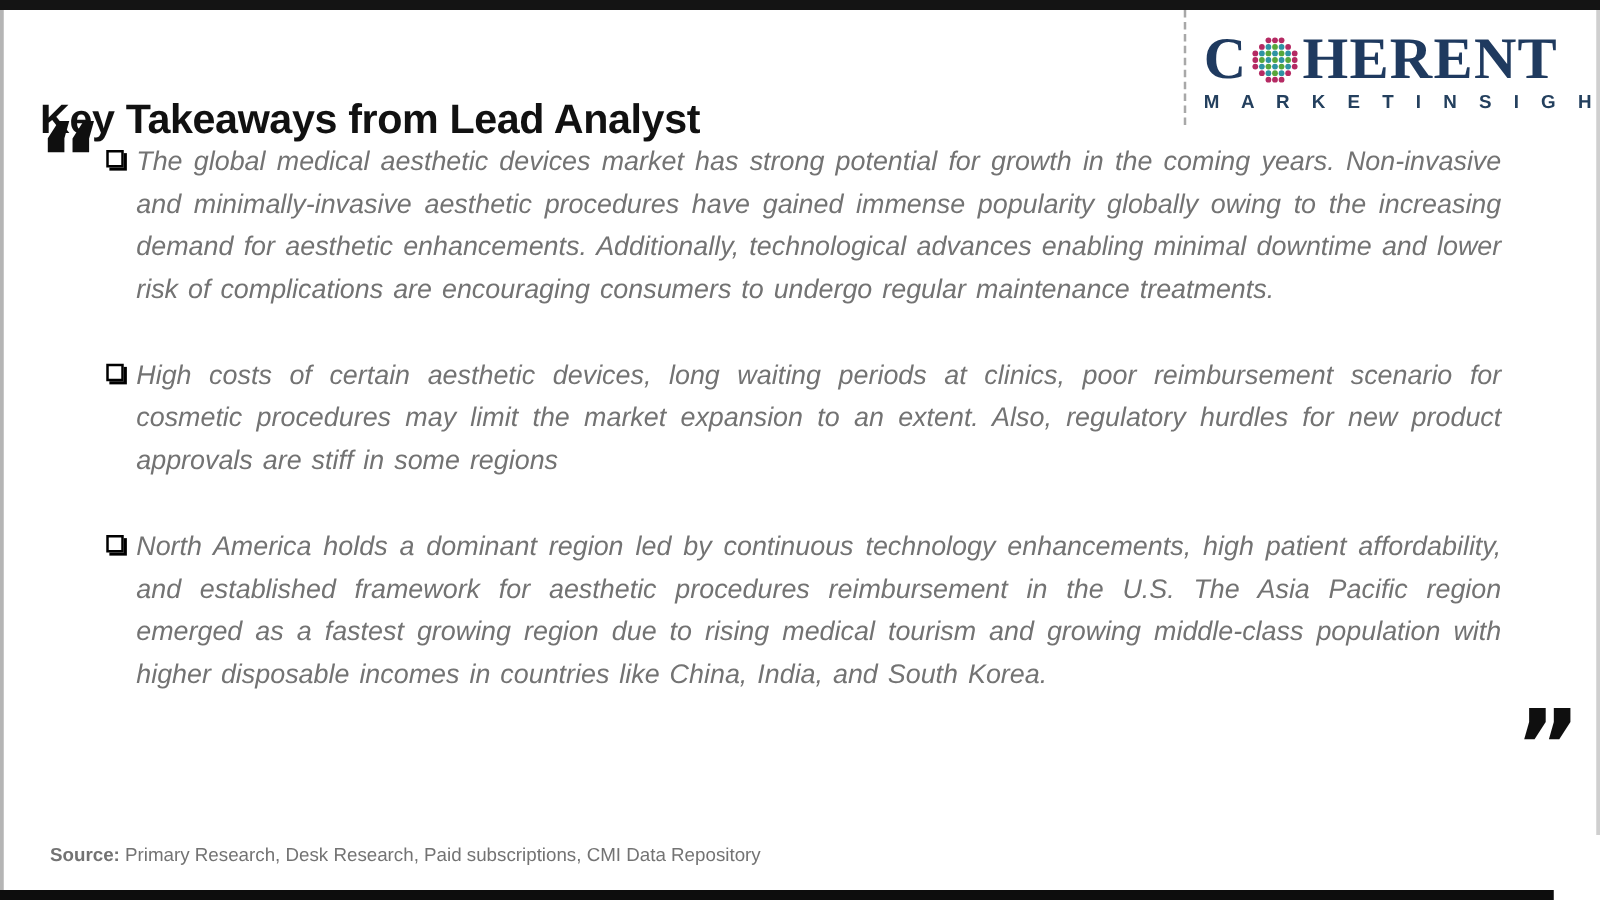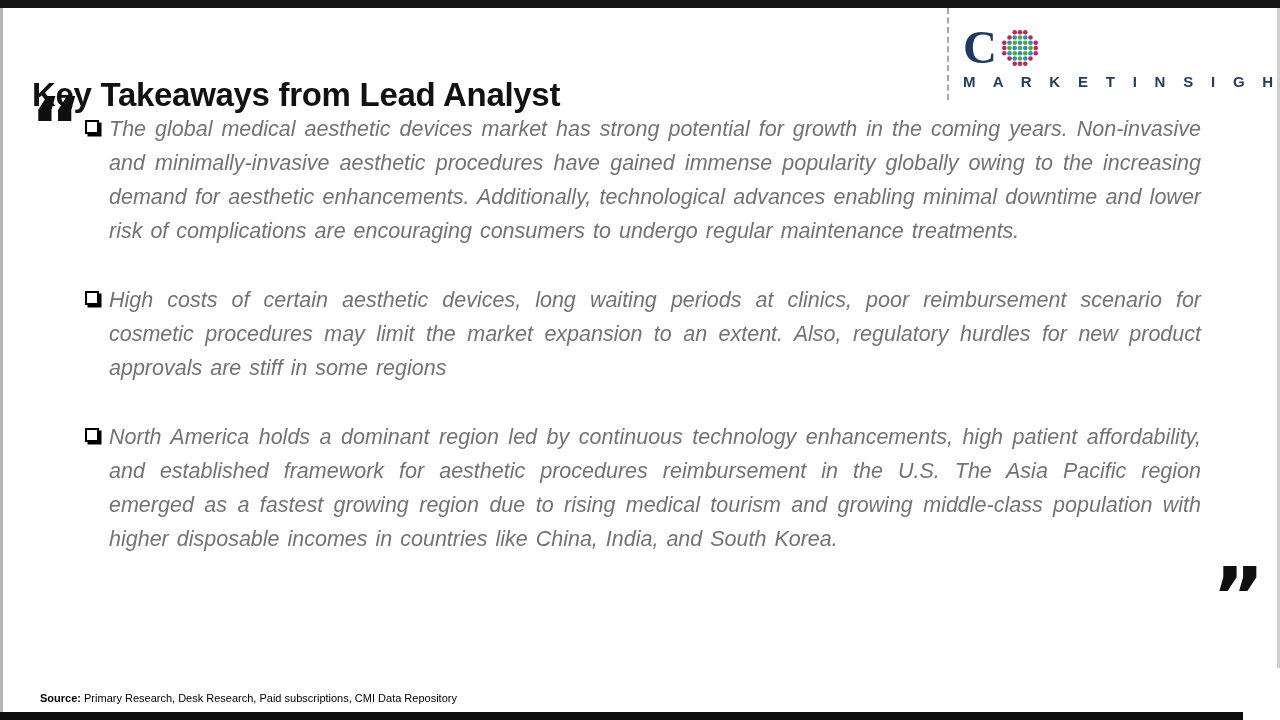--- a/index.html
+++ b/index.html
@@ -101,23 +101,23 @@
   .bullet-para:last-child { margin-bottom: 0; }
   .checkbox-bullet {
     position: absolute; left: 0; top: 8px;
     width: 14px; height: 14px;
     background: #ffffff;
     border: 2.5px solid #000000;
     box-shadow: 2.5px 2.5px 0 #000000;
   }
 
   .source-line {
-    position: absolute; left: 40px; top: 692px;
-    font-size: 11px;
-    color: #000000;
+    position: absolute; left: 40px; top: 676px;
+    font-size: 15px;
+    color: #737373;
   }
   .source-label { font-weight: bold; }
 </style>
 </head>
 <body>
 
 <div class="slide">
 
   <div class="bar-top"></div>
 
@@ -166,20 +166,21 @@
           <circle cx="-10" cy="5" r="2.2" fill="#2e93a4"></circle>
             <circle cx="-5" cy="5" r="2.2" fill="#57a73a"></circle>
             <circle cx="0" cy="5" r="2.2" fill="#2e93a4"></circle>
             <circle cx="5" cy="5" r="2.2" fill="#57a73a"></circle>
             <circle cx="10" cy="5" r="2.2" fill="#2e93a4"></circle>
           <circle cx="-5" cy="10" r="2.2" fill="#2e93a4"></circle>
             <circle cx="0" cy="10" r="2.2" fill="#57a73a"></circle>
             <circle cx="5" cy="10" r="2.2" fill="#2e93a4"></circle>
         </g>
       </svg>
+      <span>HERENT</span>
     </div>
     <div class="logo-tagline">M A R K E T   I N S I G H T S</div>
   </div>
 
   <div class="quote quote-open">“</div>
 
   <div class="content">
     <div class="bullet-para">
       <span class="checkbox-bullet"></span>
       <span>The global medical aesthetic devices market has strong potential for growth in the coming years. Non-invasive and minimally-invasive aesthetic procedures have gained immense popularity globally owing to the increasing demand for aesthetic enhancements. Additionally, technological advances enabling minimal downtime and lower risk of complications are encouraging consumers to undergo regular maintenance treatments.</span>

